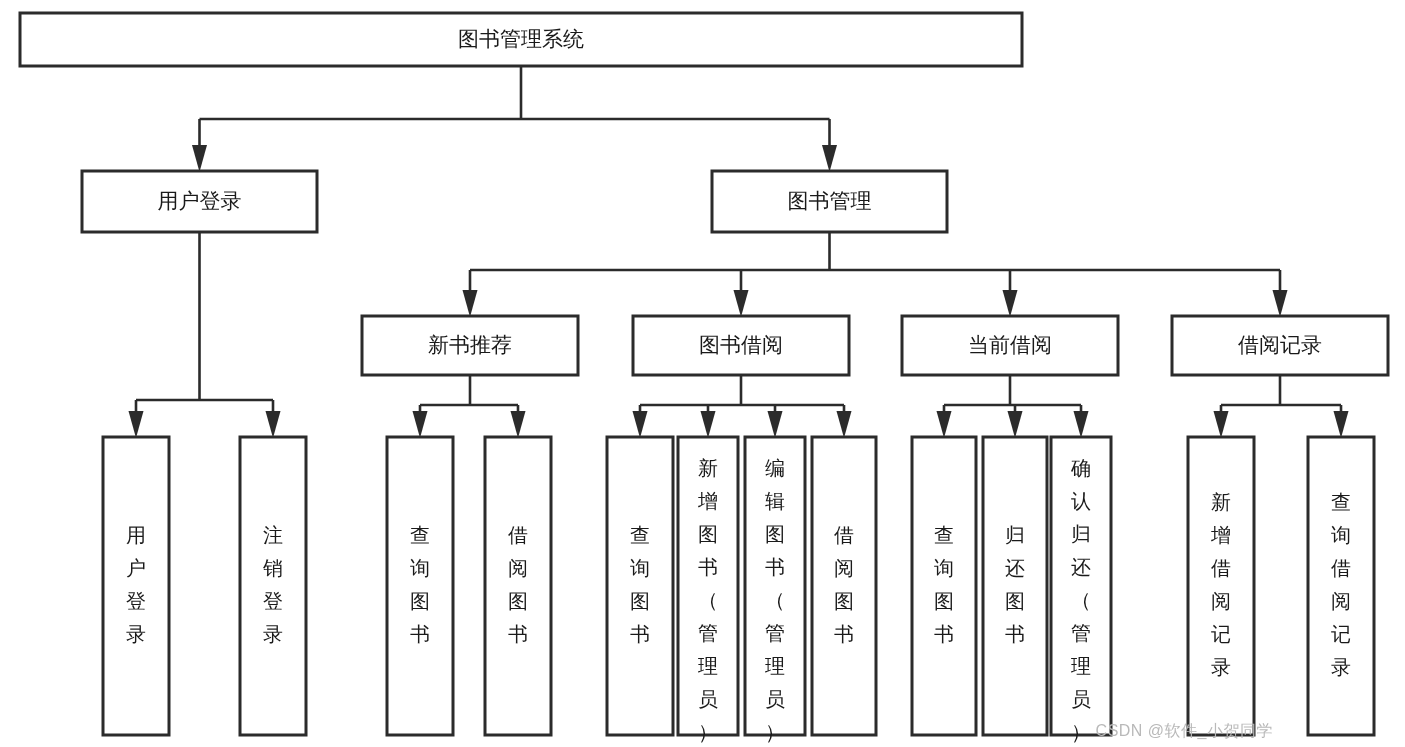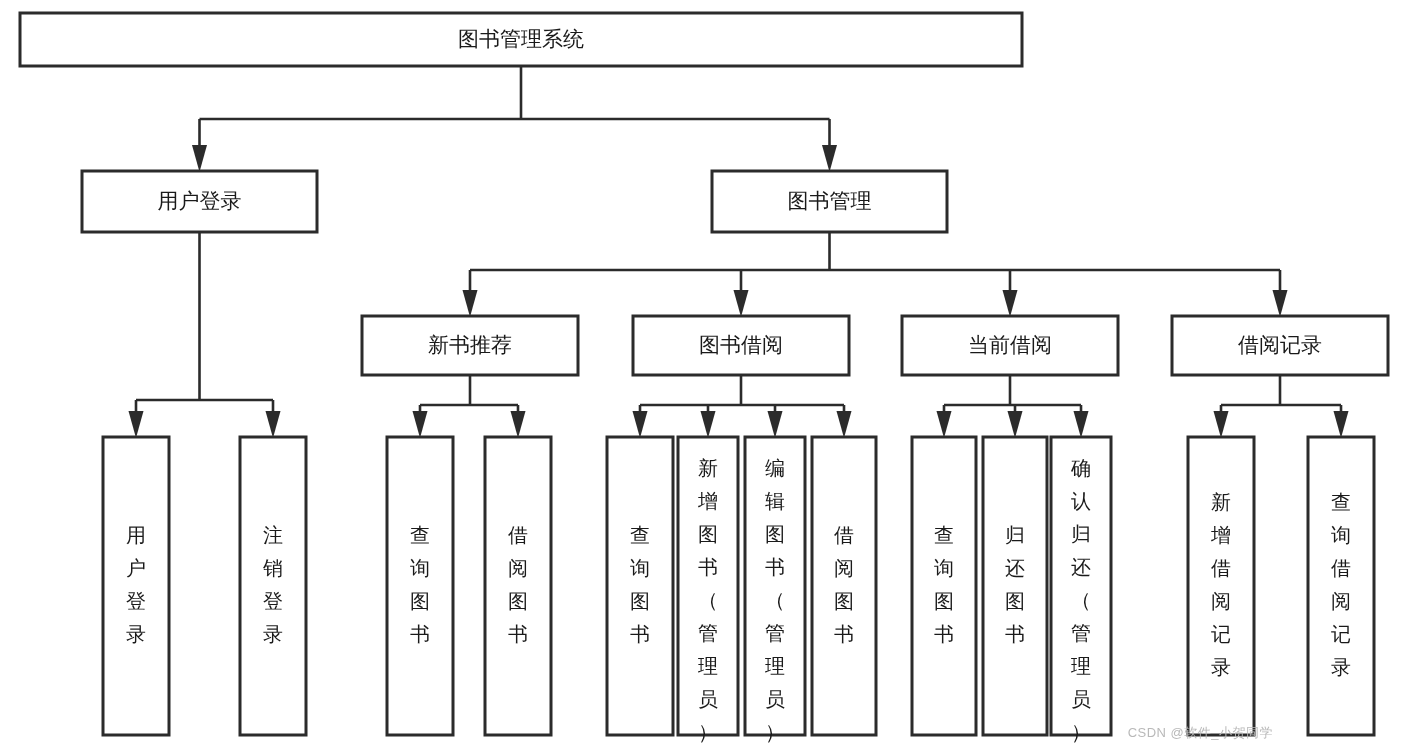--- a/index.html
+++ b/index.html
@@ -33,21 +33,21 @@
     stroke-width:2.6;
     fill:none;
     stroke-linecap:butt;
   }
   .arrow-head{fill:#2b2b2b;stroke:none;}
 
   .watermark{
     position:absolute;
     right:10px;
     bottom:5px;
-    font-size:13px;
+    font-size:16px;
     color:#b9b9b9;
     letter-spacing:0.5px;
     font-family:"Liberation Sans","DejaVu Sans",sans-serif;
     white-space:nowrap;
     pointer-events:none;
   }
 </style>
 </head>
 <body>
 

